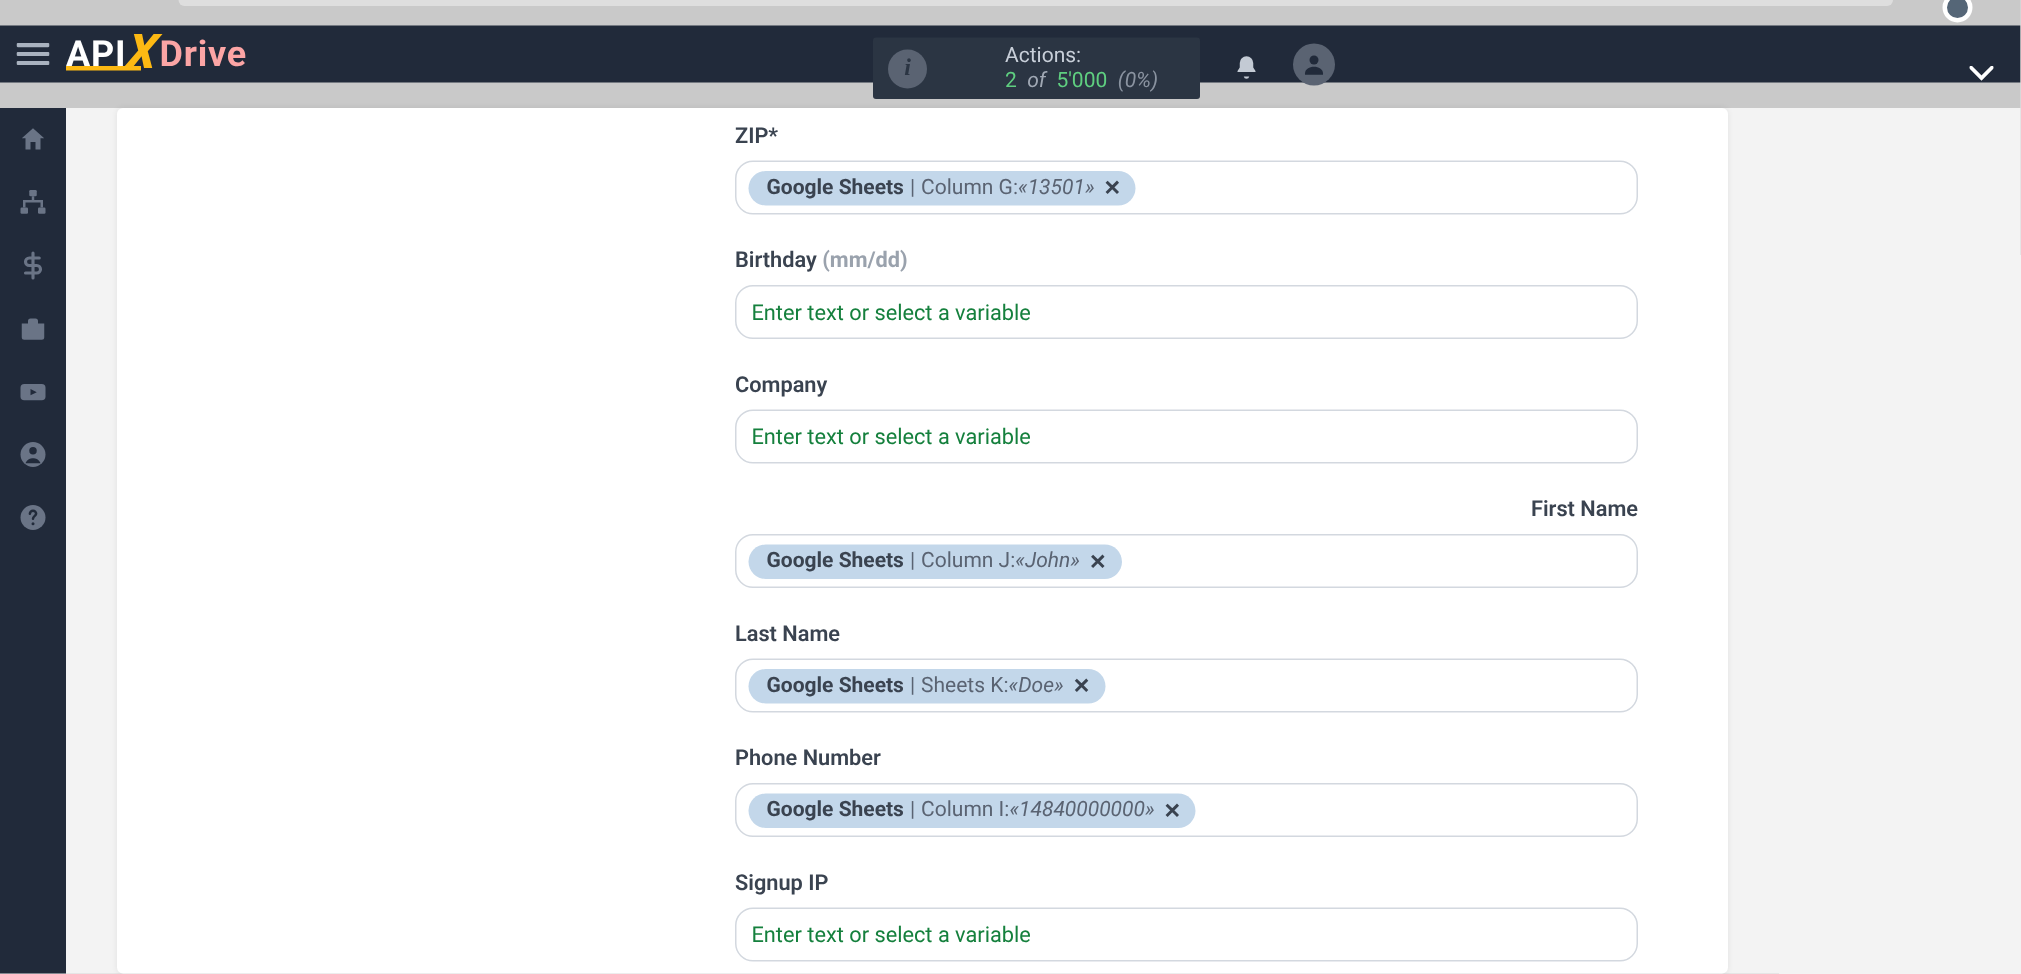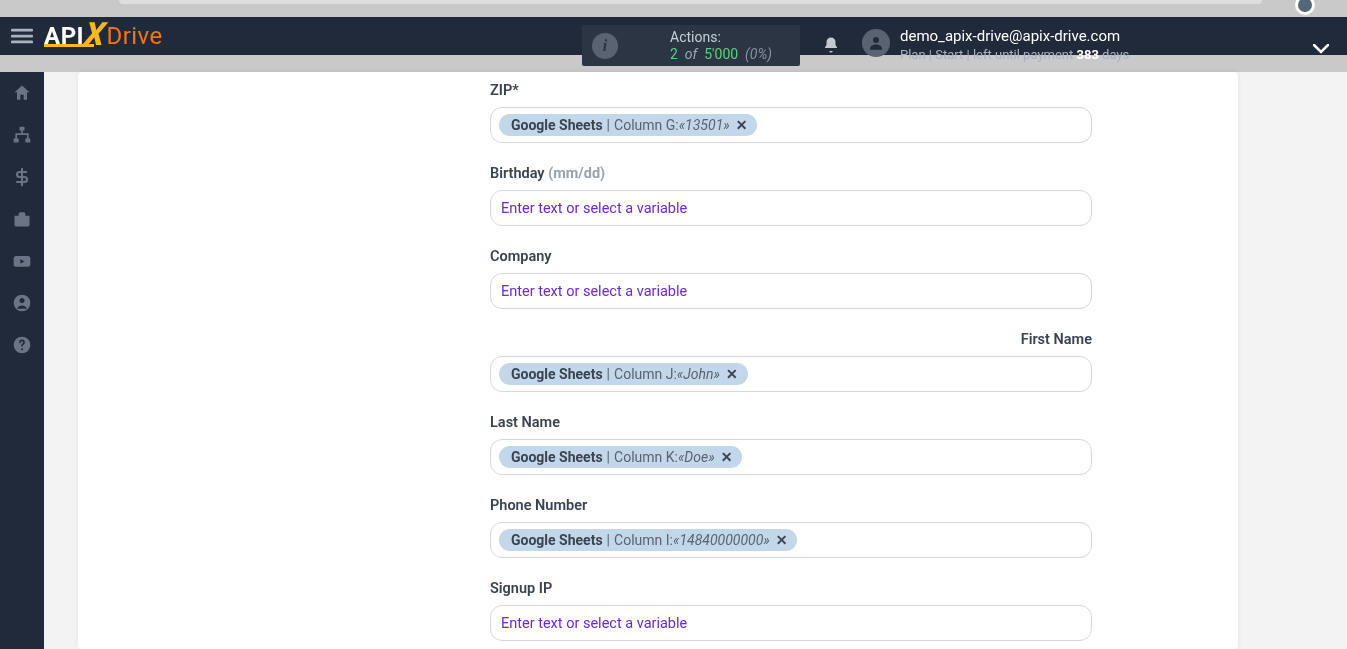--- a/index.html
+++ b/index.html
@@ -6,21 +6,21 @@
   html, body { width: 1347px; height: 649px; overflow: hidden; font-family: -apple-system, BlinkMacSystemFont, "Segoe UI", Roboto, Arial, sans-serif; background:#c9c9c9; }
   .browser-bar { height:17px; background:#c9c9c9; position:relative; }
   .url-bar { position:absolute; left:119px; top:0; right:85px; height:4px; background:#fff; border-radius:0 0 20px 20px; opacity:0.4;}
   .avatar-circle { position:absolute; right:32px; top:-5px; width:20px; height:20px; border-radius:50%; background:#567; border:3px solid #fff;}
   .topnav { height:38px; background:#212a3a; display:flex; align-items:center; color:#fff; position:relative; }
   .burger { width:44px; height:55px; display:flex; align-items:center; justify-content:center; cursor:pointer; }
   .burger svg { width:22px; height:22px; }
   .logo { display:flex; align-items:center; font-weight:700; font-size:24px; letter-spacing:0.5px; }
   .logo .api { color:#fff; }
   .logo .x { color:#fdb913; font-size:32px; font-style:italic; font-weight:800; margin:0 1px; transform:translateY(-2px) skewX(-8deg);}
-  .logo .drive { color:#f97316; font-weight:400; }
+  .logo .drive { color:#fca5a5; font-weight:700; }
   .logo-underline { position:absolute; left:44px; bottom:8px; width:50px; height:3px; background:#fdb913; }
   .actions-box { position:absolute; left:582px; top:8px; width:218px; height:41px; background:#2b3543; border-radius:2px; display:flex; align-items:center; padding:0 10px; color:#a0a8b4; font-size:14px; }
   .actions-box .info-icon { width:26px; height:26px; border-radius:50%; background:#5a6372; color:#2b3543; display:flex; align-items:center; justify-content:center; font-weight:900; font-style:italic; font-family:Georgia,serif; margin-right:12px; font-size:16px;}
   .actions-lines { line-height:1.2;margin-left:40px; }
   .actions-lines .l1 { color:#c8cfd9; }
   .actions-lines .l2 .num { color:#5fcf80; }
   .actions-lines .l2 .of { color:#a0a8b4; font-style:italic; }
   .actions-lines .l2 .total { color:#5fcf80; }
   .actions-lines .l2 .pct { color:#8a93a0; font-style:italic; }
   .bell { position:absolute; left:822px; top:18px; color:#c3cad4; cursor:pointer;}
@@ -30,28 +30,28 @@
   .user-block .uavatar svg { width:18px; height:18px; fill:#212a3a;}
   .user-block .lines .email { color:#fff; font-size:15px; }
   .user-block .lines .plan { color:#a9b2bf; font-size:13px; margin-top:2px;}
   .user-block .lines .plan b { color:#fff; font-weight:700;}
   .caret-down { position:absolute; right:18px; top:22px; color:#fff; cursor:pointer;}
   .caret-down svg{ width:16px; height:10px;}
   .body-area { position:absolute; top:72px; left:0; right:0; bottom:0; background:#f3f3f3; }
   .sidenav { position:absolute; left:0; top:0; bottom:0; width:44px; background:#212a3a; display:flex; flex-direction:column; }
   .sidenav .item { height:42px; display:flex; align-items:center; justify-content:center; color:#6a7486; cursor:pointer; }
   .sidenav .item svg { width:20px; height:20px; fill:#6a7486; }
-  .card { position:absolute; left:78px; top:0; width:1160px; bottom:0; background:#fff; border-radius:4px; box-shadow:0 0 4px rgba(0,0,0,0.08);}
+  .card { position:absolute; left:78px; top:0; width:1074px; bottom:0; background:#fff; border-radius:4px; box-shadow:0 0 4px rgba(0,0,0,0.08);}
   .form-area { position:absolute; left:412px; top:0; width:602px; }
   .field { margin-top:12px; }
   .field:first-child { margin-top:10px; }
   .label { font-size:14.5px; color:#3a4350; font-weight:600; margin-bottom:8px; }
   .label .hint { color:#9aa2ad; font-weight:700; }
   .inputbox { width:602px; min-height:36px; border:1px solid #d3d8df; border-radius:12px; background:#fff; display:flex; align-items:center; padding:4px 8px; }
-  .placeholder { color:#6d28d9; font-size:14.5px; padding-left:2px;}
+  .placeholder { color:#15803d; font-size:14.5px; padding-left:2px;}
   .tag { display:inline-flex; align-items:center; background:#c3d7ea; border-radius:14px; padding:3px 10px 3px 12px; font-size:14px; color:#3a4350; }
   .tag .src { font-weight:700; color:#3a4350; }
   .tag .sep { color:#5a6372; margin:0 4px; }
   .tag .col { color:#5a6372; }
   .tag .val { color:#5a6372; font-style:italic; }
   .tag .x { color:#3a4350; margin-left:6px; font-weight:700; cursor:pointer; }
 </style>
 </head>
 <body>
 
@@ -94,28 +94,20 @@
       </svg>
   </div>
 
   <div class="user-block">
     <div class="uavatar">
       <svg viewBox="0 0 24 24">
           <circle cx="12" cy="8" r="4"></circle>
           <path d="M4 20c0-4 4-6 8-6s8 2 8 6v1H4z"></path>
         </svg>
     </div>
-    <div class="lines">
-      <div class="email">demo_apix-drive@apix-drive.com</div>
-      <div class="plan">
-        <span>Plan |</span>
-        <span>Start</span>
-        <span>|  left until payment </span><b>383</b><span> days</span>
-      </div>
-    </div>
   </div>
 
   <div class="caret-down">
     <svg viewBox="0 0 16 10">
         <path d="M1 1l7 7 7-7" stroke="#fff" stroke-width="2.5" fill="none" stroke-linecap="round"></path>
       </svg>
   </div>
 </div>
 
 <div class="body-area">
@@ -202,21 +194,21 @@
               <span class="x">✕</span>
             </span>
           </div>
         </div>
         <div class="field" style="margin-top: 22px;">
           <div class="label"><span>Last Name</span></div>
           <div class="inputbox">
             <span class="tag">
               <span class="src">Google Sheets</span>
               <span class="sep"> | </span>
-              <span class="col">Column K: </span>
+              <span class="col">Sheets K: </span>
               <span class="val">«Doe»</span>
               <span class="x">✕</span>
             </span>
           </div>
         </div>
         <div class="field" style="margin-top: 22px;">
           <div class="label"><span>Phone Number</span></div>
           <div class="inputbox">
             <span class="tag">
               <span class="src">Google Sheets</span>

